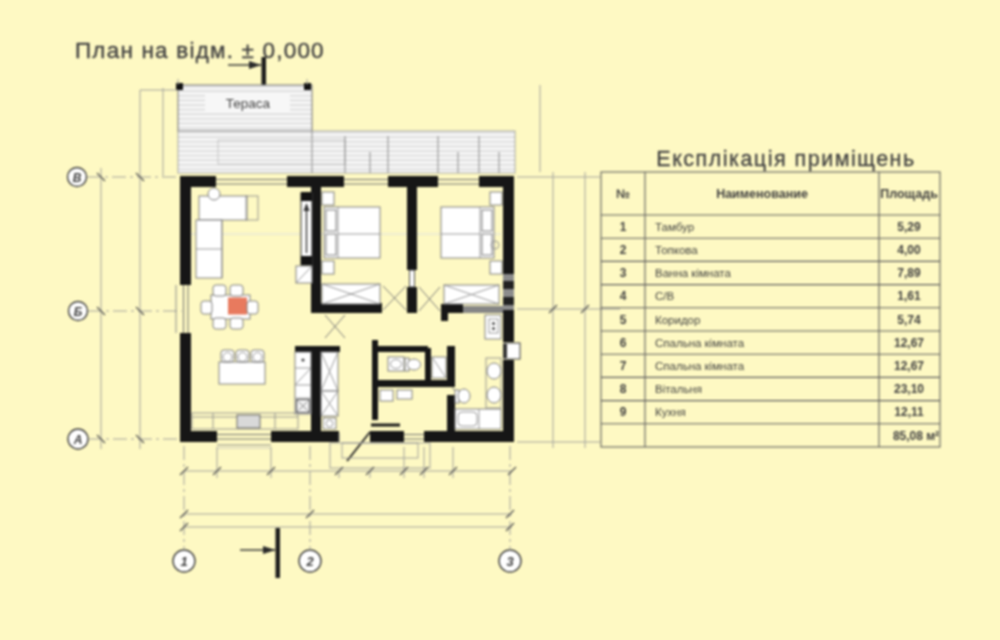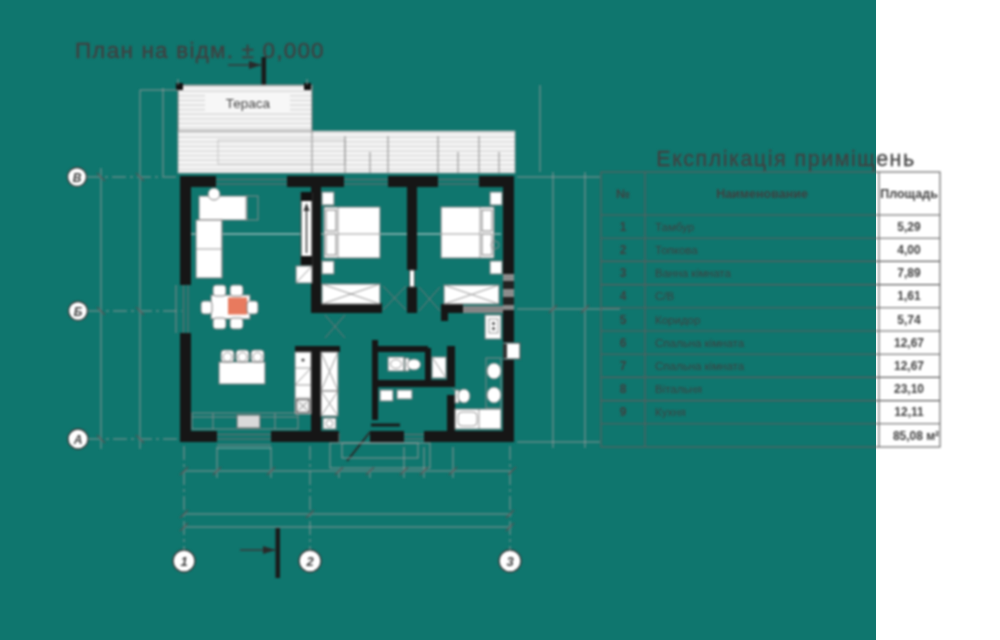--- a/index.html
+++ b/index.html
@@ -1,17 +1,17 @@
 <!DOCTYPE html>
 <html><head>
 <meta charset="utf-8">
 <style>
 html,body{margin:0;padding:0;width:1000px;height:640px;overflow:hidden;background:#fff;}
 body{font-family:"Liberation Sans",sans-serif;}
-#wrap{position:relative;width:876px;height:640px;background:#0f766e;}
+#wrap{position:relative;width:1000px;height:640px;background:#fef9c3;}
 svg{position:absolute;top:0;left:0;filter:blur(0.85px);}
 .w{fill:#161616;}
 .tl{stroke:#8a8a8a;stroke-width:1;fill:none;}
 .tl2{stroke:#6f6f6f;stroke-width:1;fill:none;}
 .fl{stroke:#bcbcbc;stroke-width:0.8;fill:none;}
 .dim{stroke:#9a9a9a;stroke-width:0.9;fill:none;}
 .tick{stroke:#555;stroke-width:1.3;}
 .axl{stroke:#9a9a9a;stroke-width:0.9;stroke-dasharray:14 4 3 4;fill:none;}
 .furn{stroke:#7d7d7d;stroke-width:1;fill:#fff;}
 .furn2{stroke:#8d8d8d;stroke-width:0.9;fill:none;}

